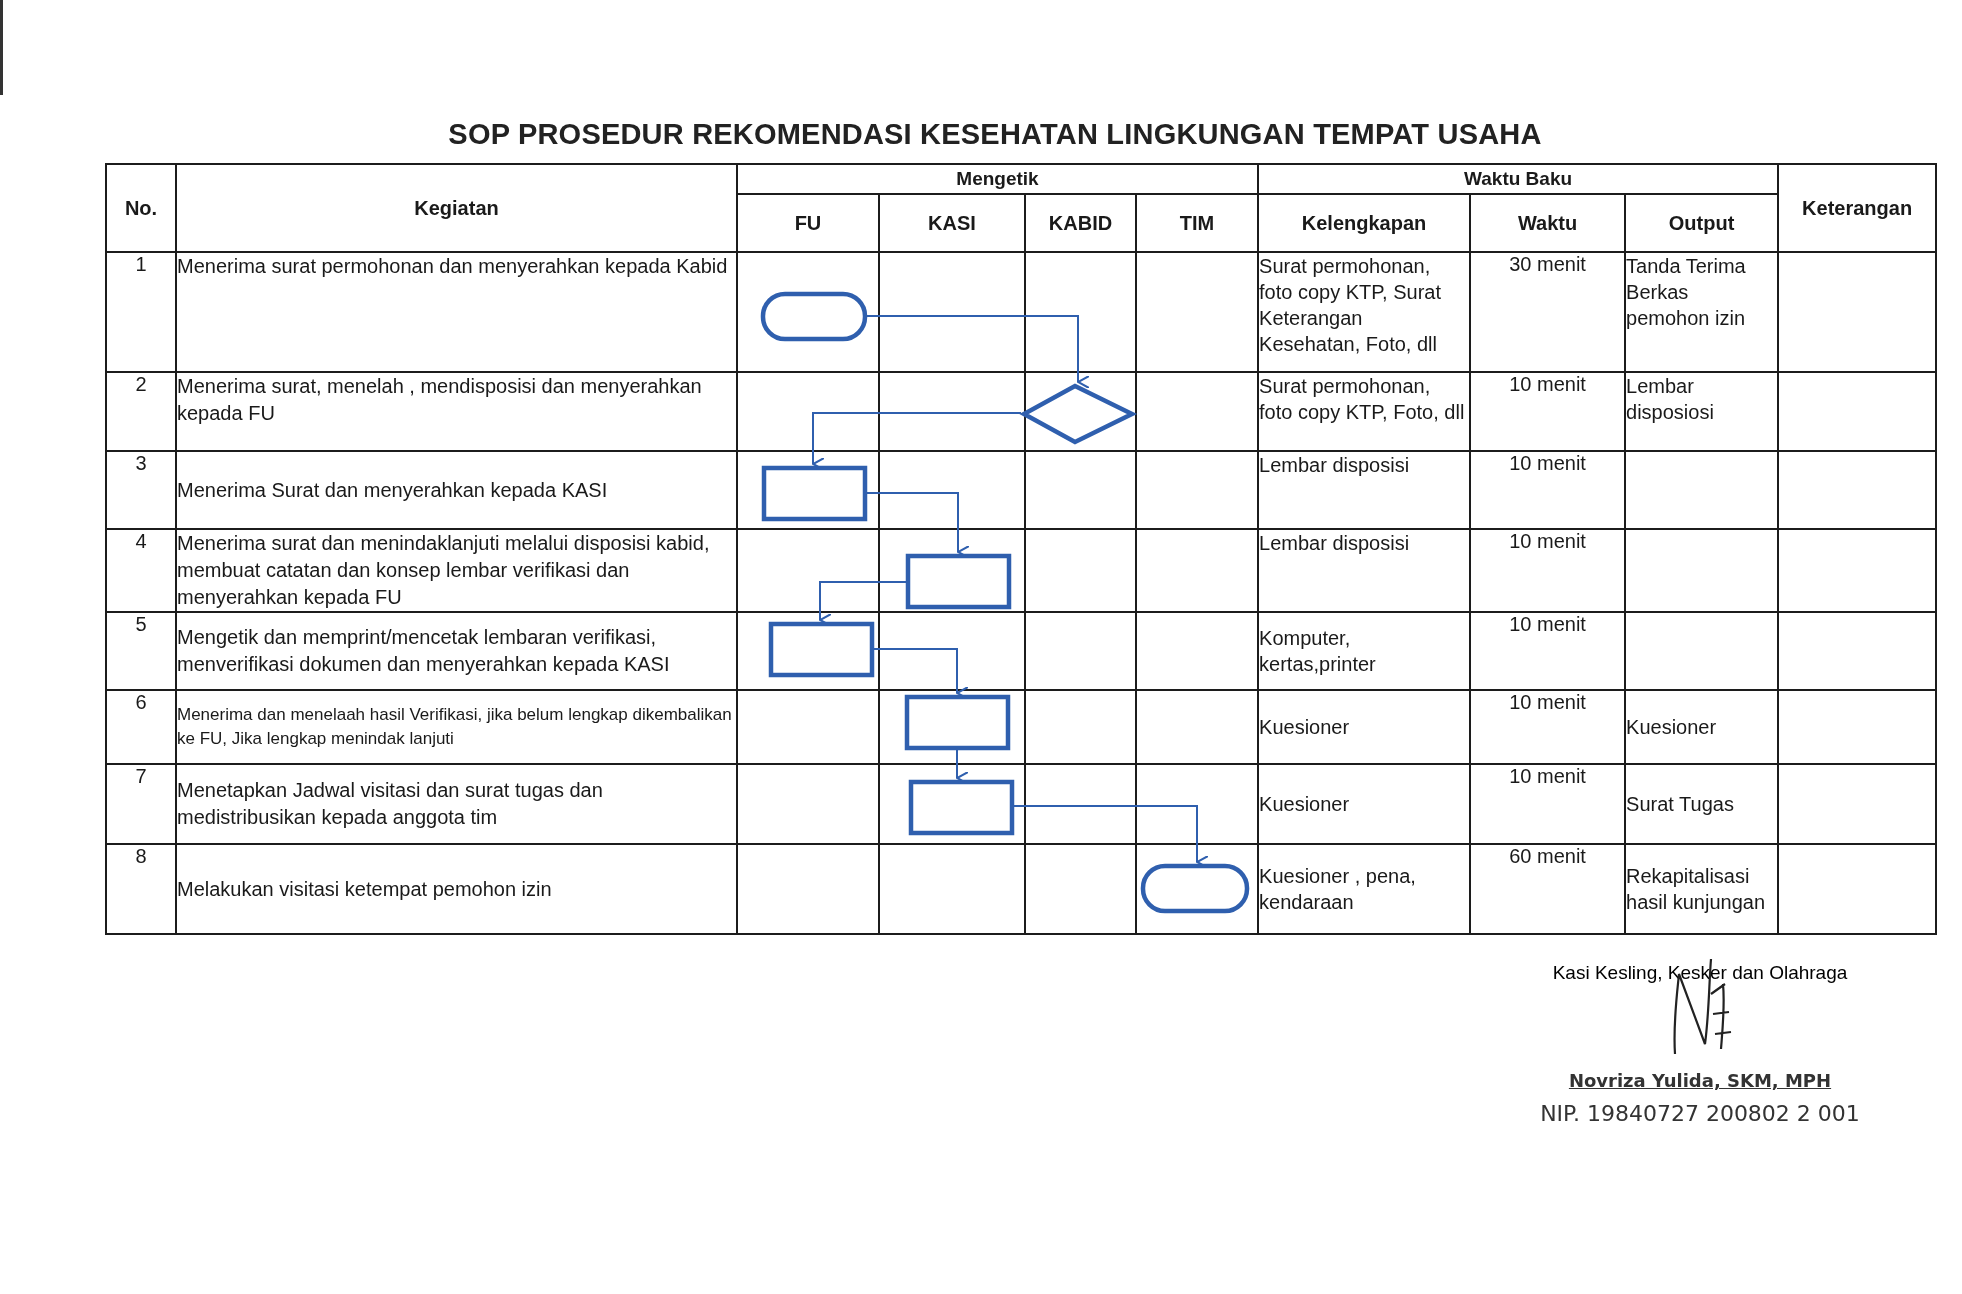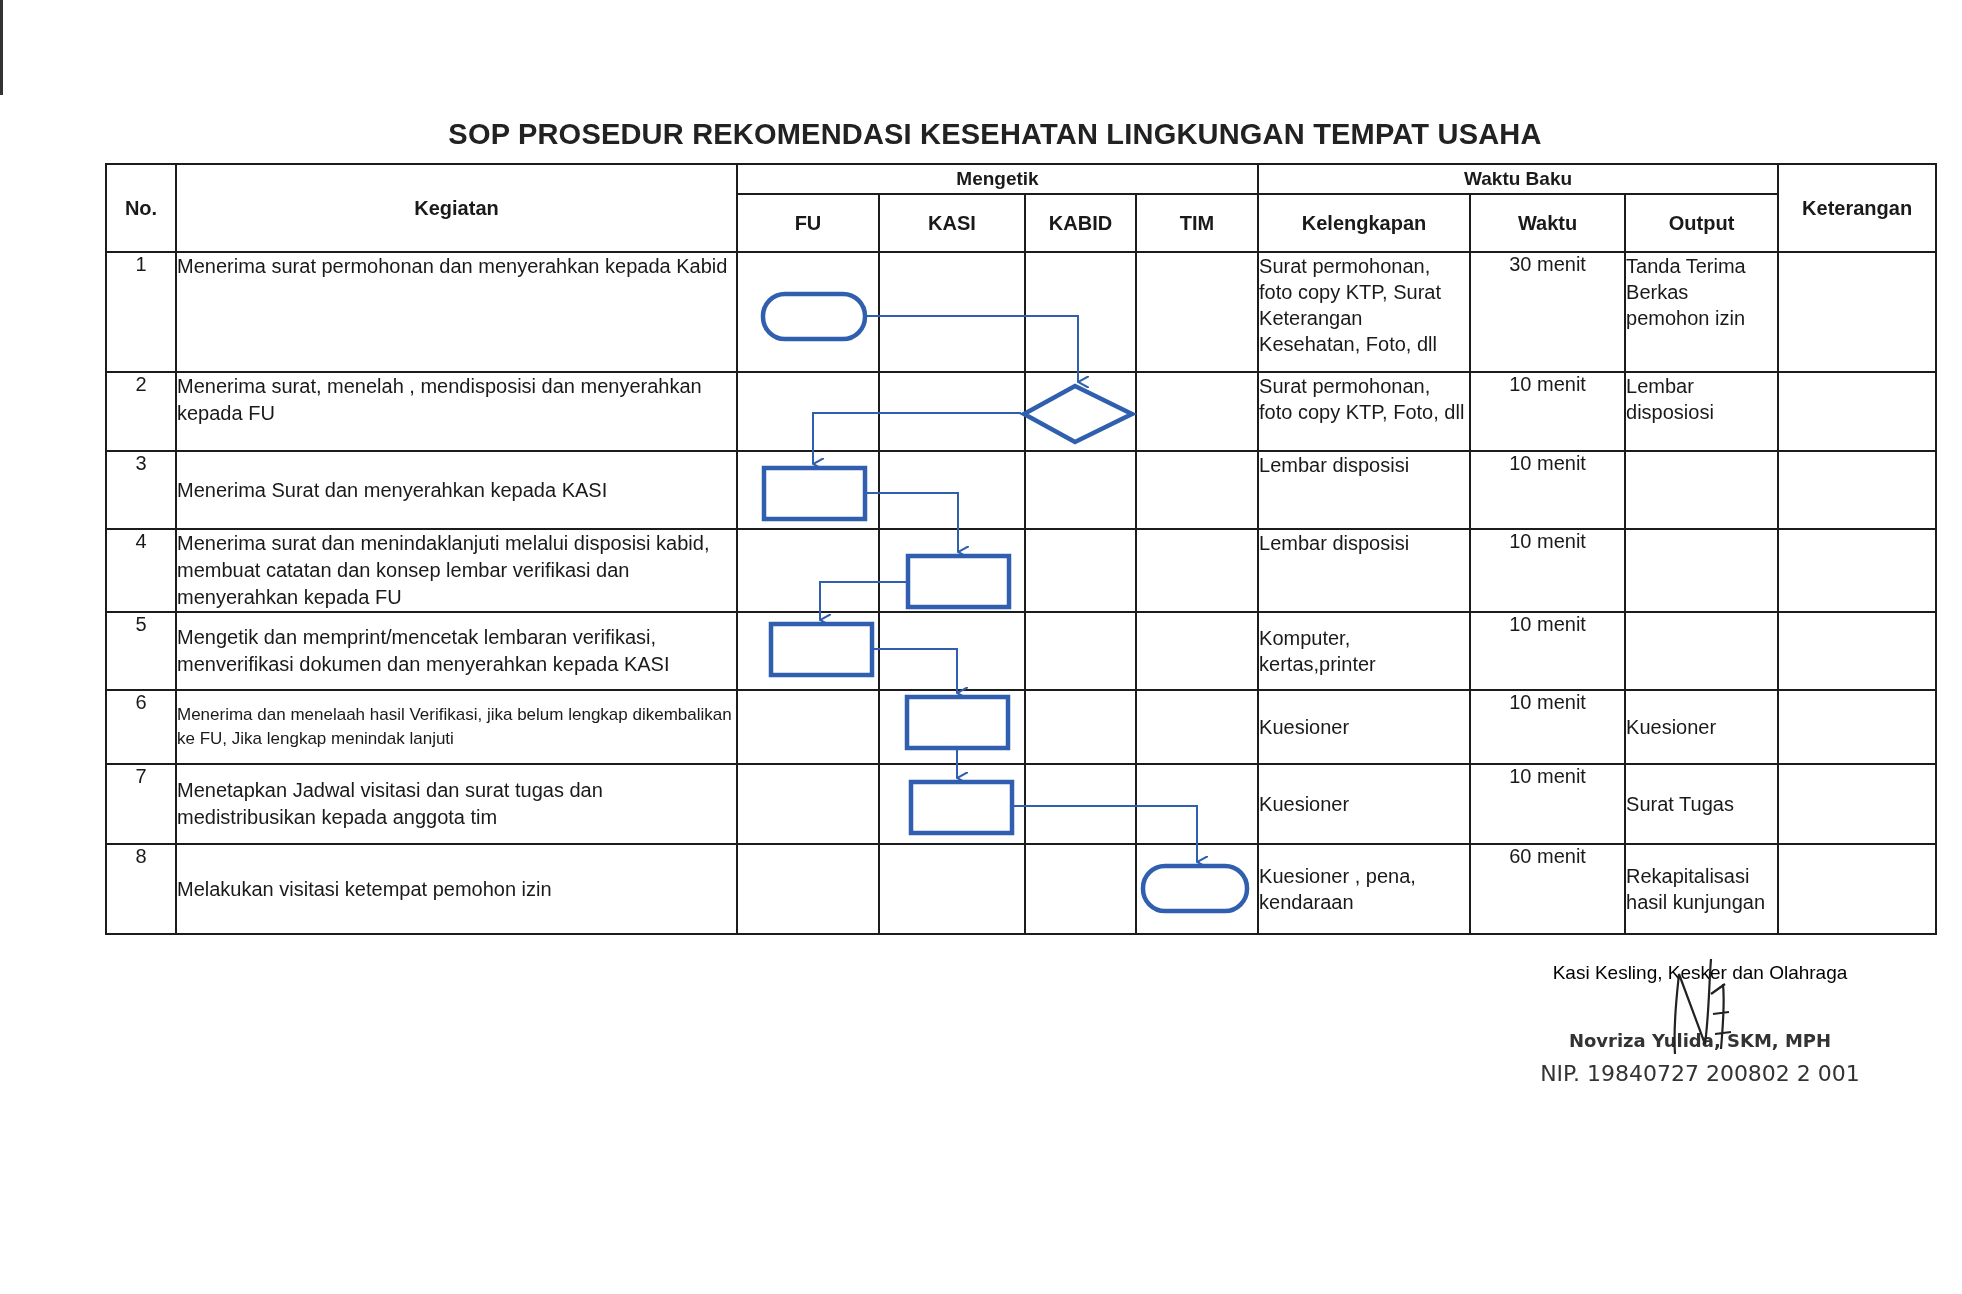--- a/index.html
+++ b/index.html
@@ -21,21 +21,21 @@
   td.kel.mid { vertical-align: middle; }
   td.wak { text-align: center; vertical-align: middle; }
   td.out { padding: 0 3px; line-height: 26px; }
   td.out.mid { vertical-align: middle; }
   tr.r1 { height: 120px; } tr.r2 { height: 79px; } tr.r3 { height: 78px; }
   tr.r4 { height: 80px; } tr.r5 { height: 78px; } tr.r6 { height: 74px; }
   tr.r7 { height: 80px; } tr.r8 { height: 90px; }
   svg.flow { position: absolute; left: 0; top: 0; width: 1962px; height: 1294px; pointer-events: none; }
   .sig { position: absolute; left: 1500px; top: 962px; width: 400px; text-align: center; }
   .sig-role { font-size: 19px; color: #000000; }
-  .sig-name { font-family: "DejaVu Sans", sans-serif; font-weight: bold; font-size: 18px; color: #333; margin-top: 46px; }
+  .sig-name { font-family: "DejaVu Sans", sans-serif; font-weight: bold; font-size: 18px; color: #333; margin-top: 86px; text-decoration: underline; }
   .sig-nip { font-family: "DejaVu Sans", sans-serif; font-size: 22px; color: #333; margin-top: 10px; }
 </style>
 </head>
 <body>
 
 <div class="scan-edge"></div>
 
 <div class="title">SOP PROSEDUR REKOMENDASI KESEHATAN LINGKUNGAN TEMPAT USAHA</div>
 
 <table class="sop">

